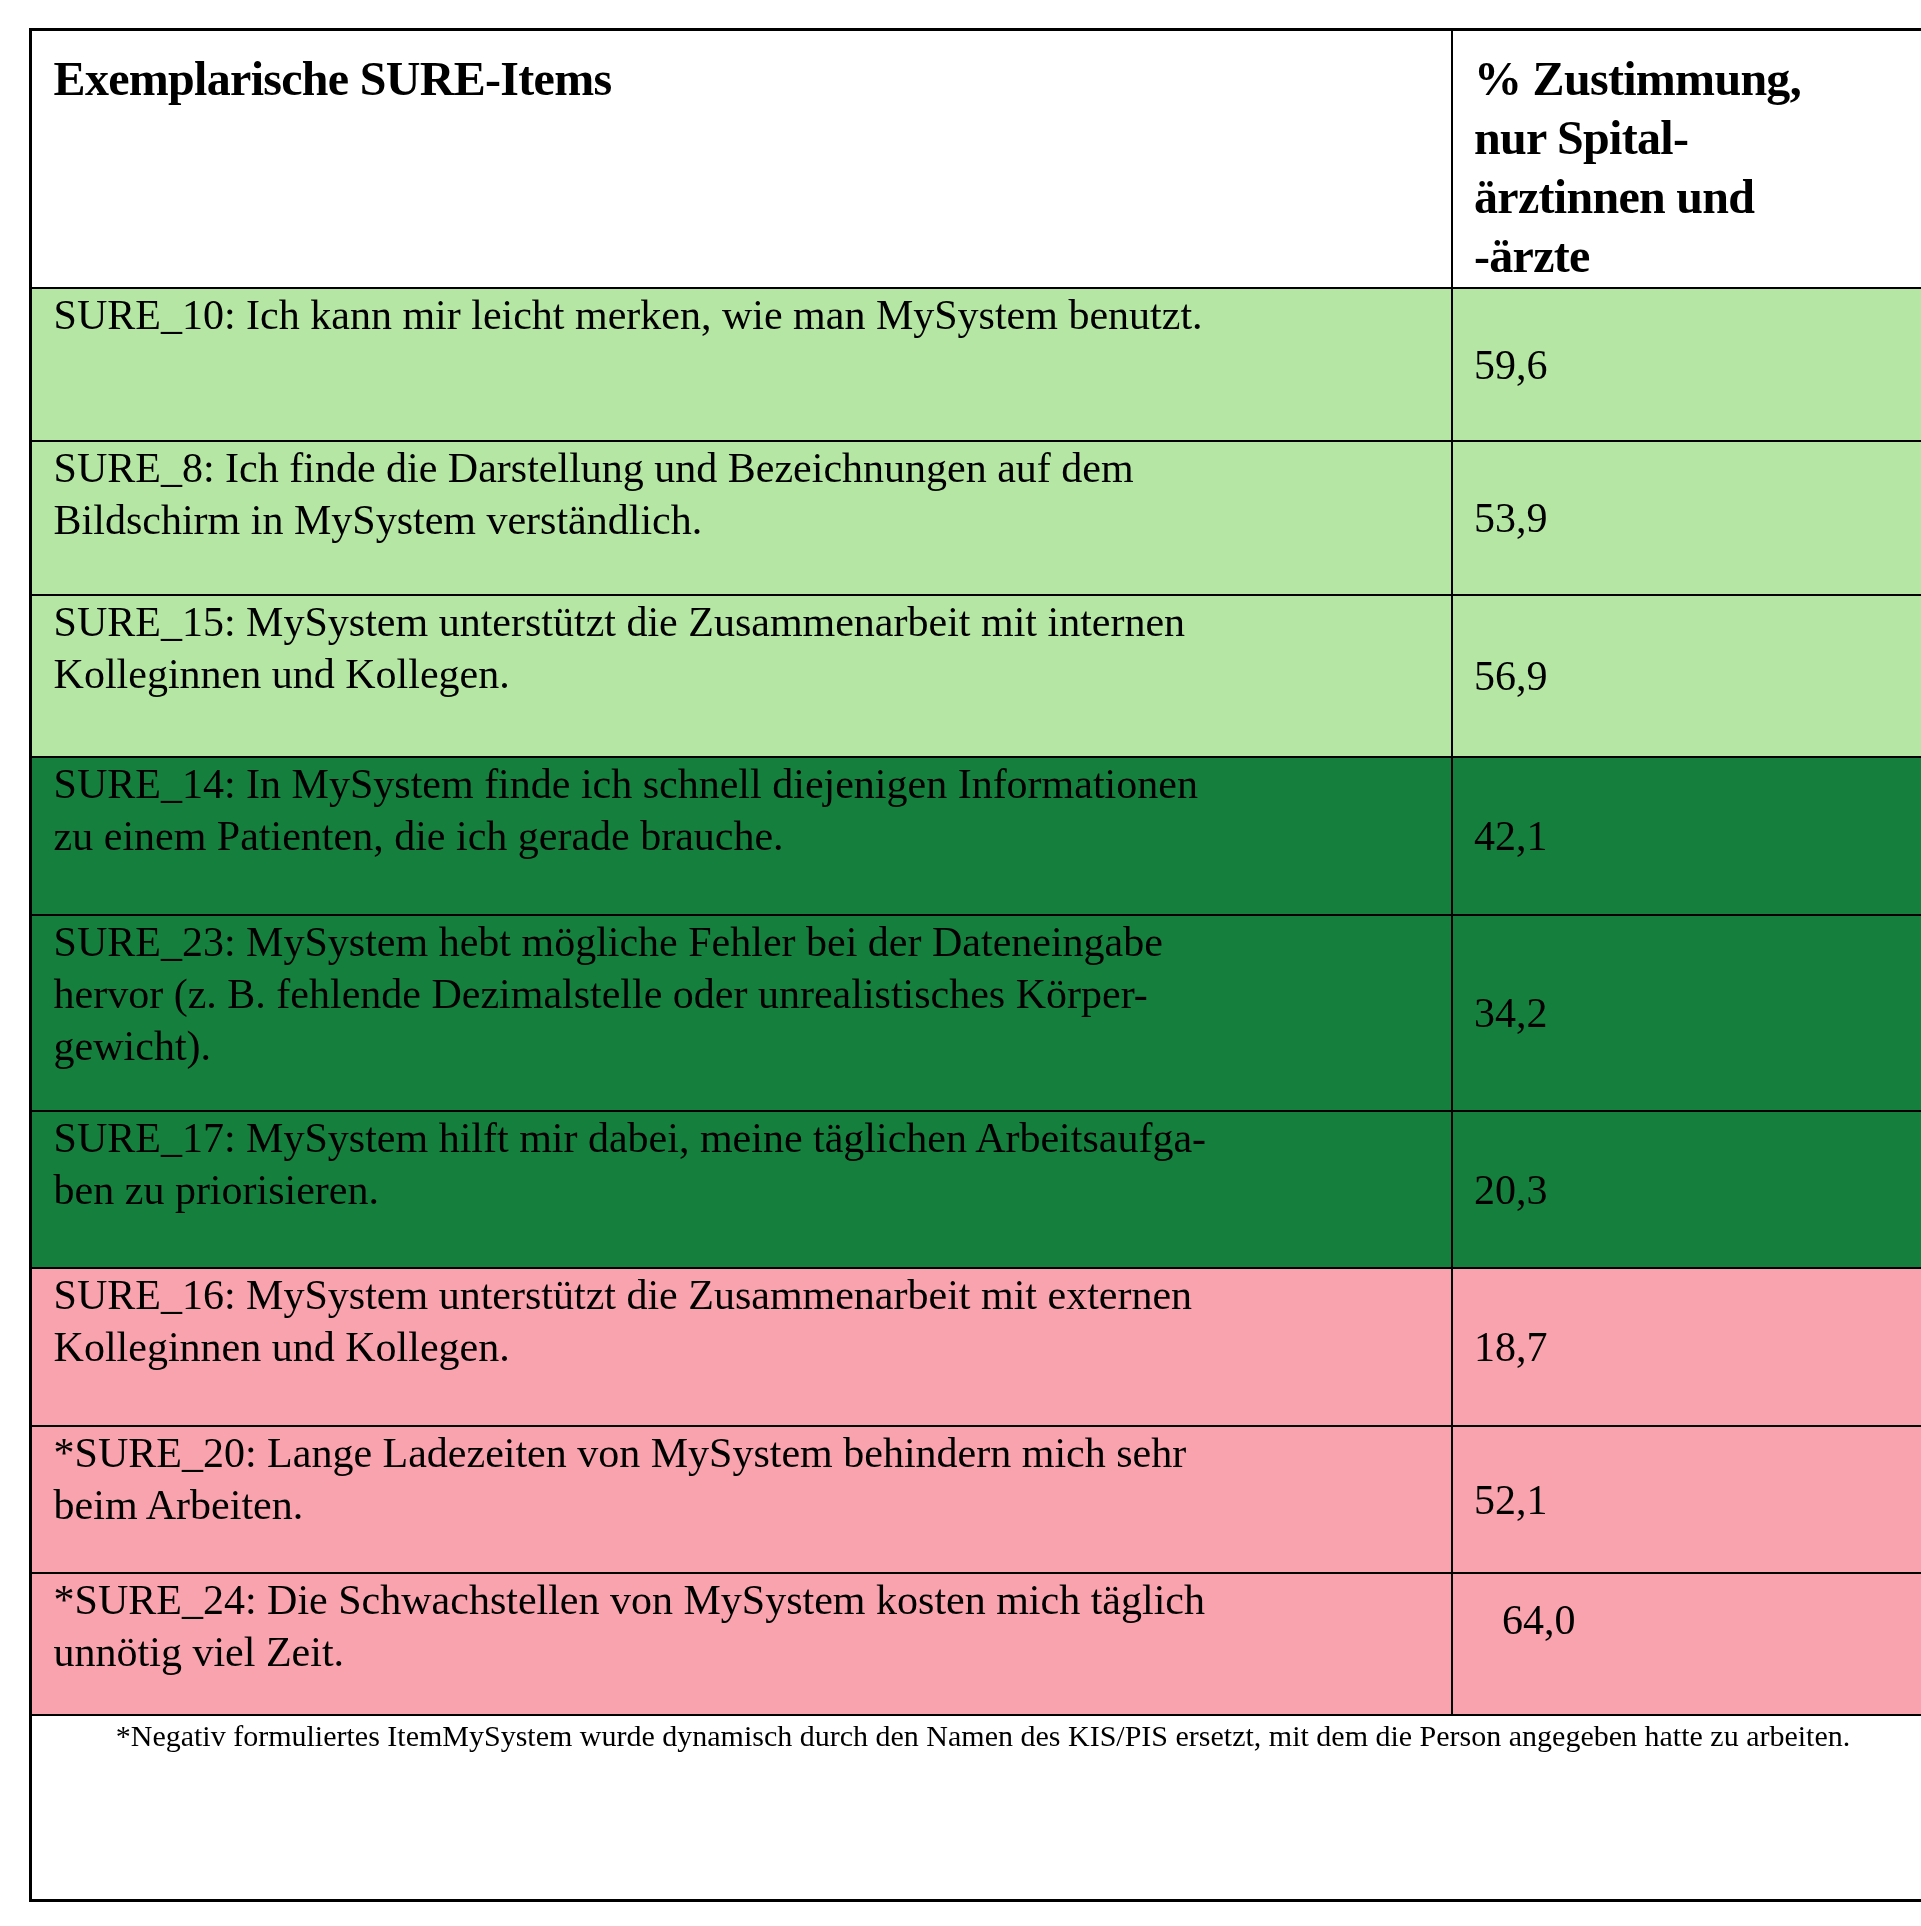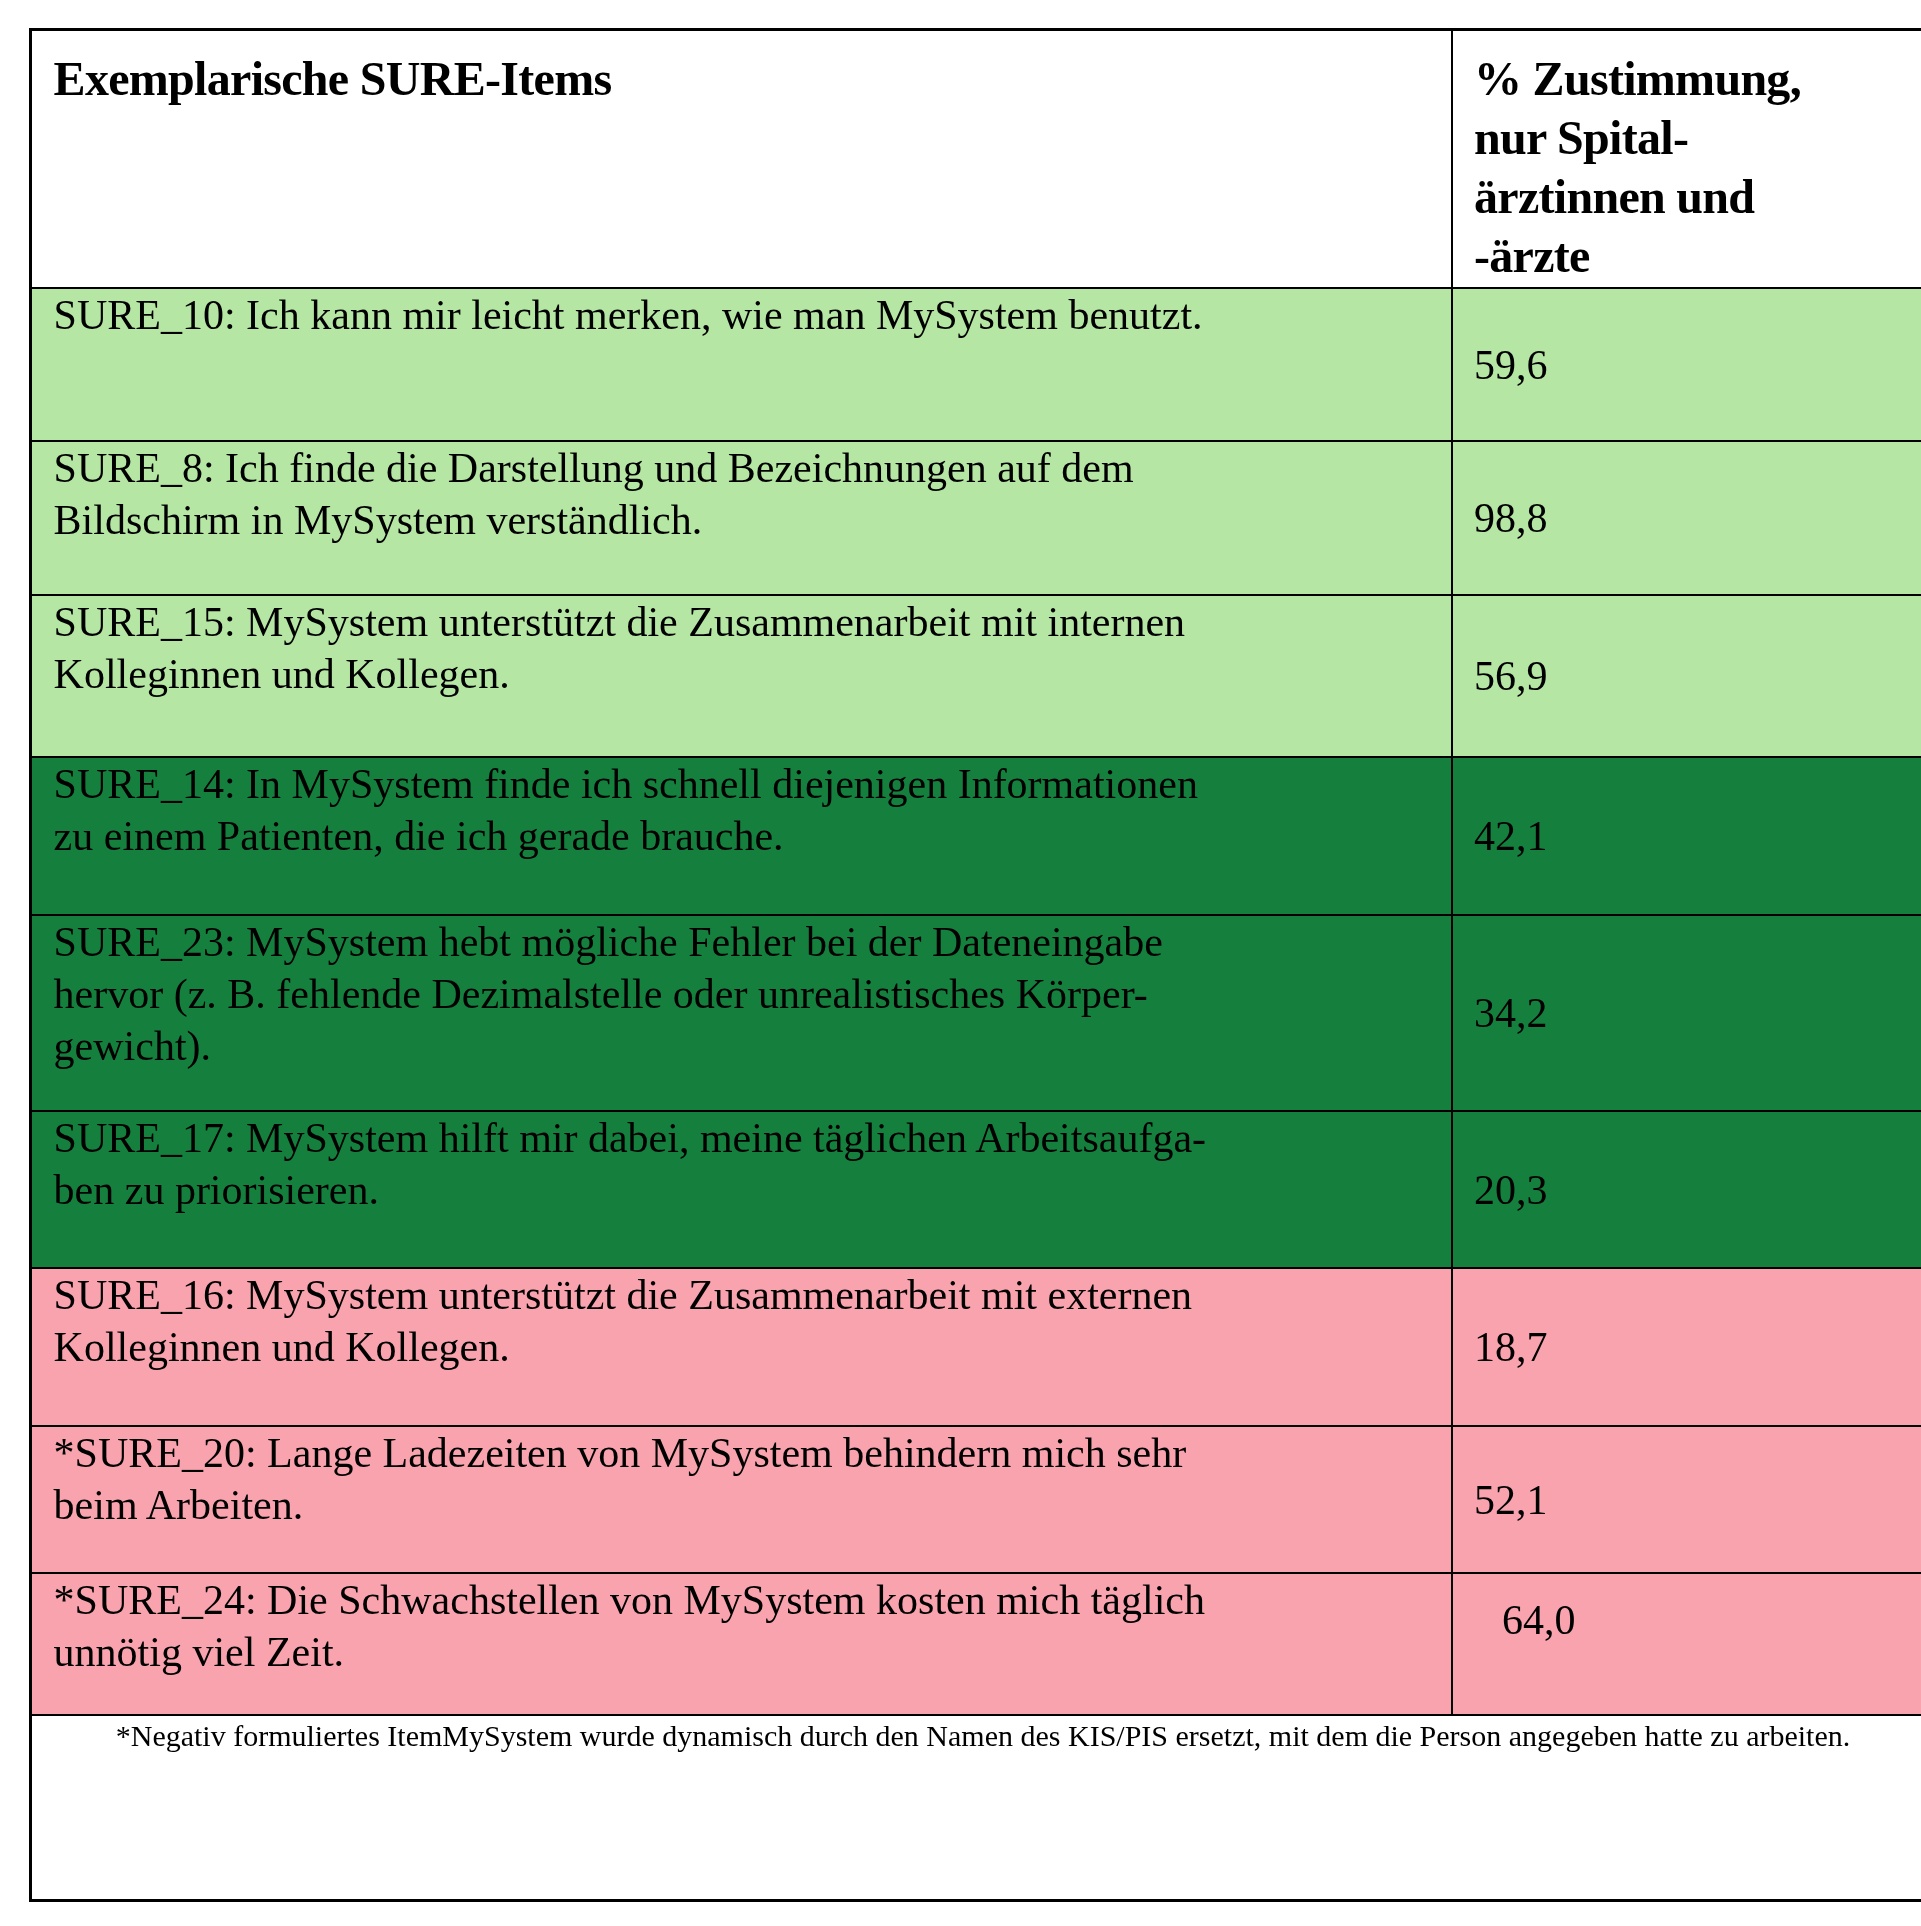--- a/index.html
+++ b/index.html
@@ -41,21 +41,21 @@
       </div>
     <div class="cell-val">
         <span class="body-text">59,6</span>
       </div>
   </div>
   <div class="row green" style="height:154px">
     <div class="cell-item">
         <span class="body-text">SURE_8: Ich finde die Darstellung und Bezeichnungen auf dem<br>Bildschirm in MySystem verständlich.</span>
       </div>
     <div class="cell-val">
-        <span class="body-text">98,8</span>
+        <span class="body-text">53,9</span>
       </div>
   </div>
   <div class="row green" style="height:162px">
     <div class="cell-item">
         <span class="body-text">SURE_15: MySystem unterstützt die Zusammenarbeit mit internen<br>Kolleginnen und Kollegen.</span>
       </div>
     <div class="cell-val">
         <span class="body-text">56,9</span>
       </div>
   </div>

